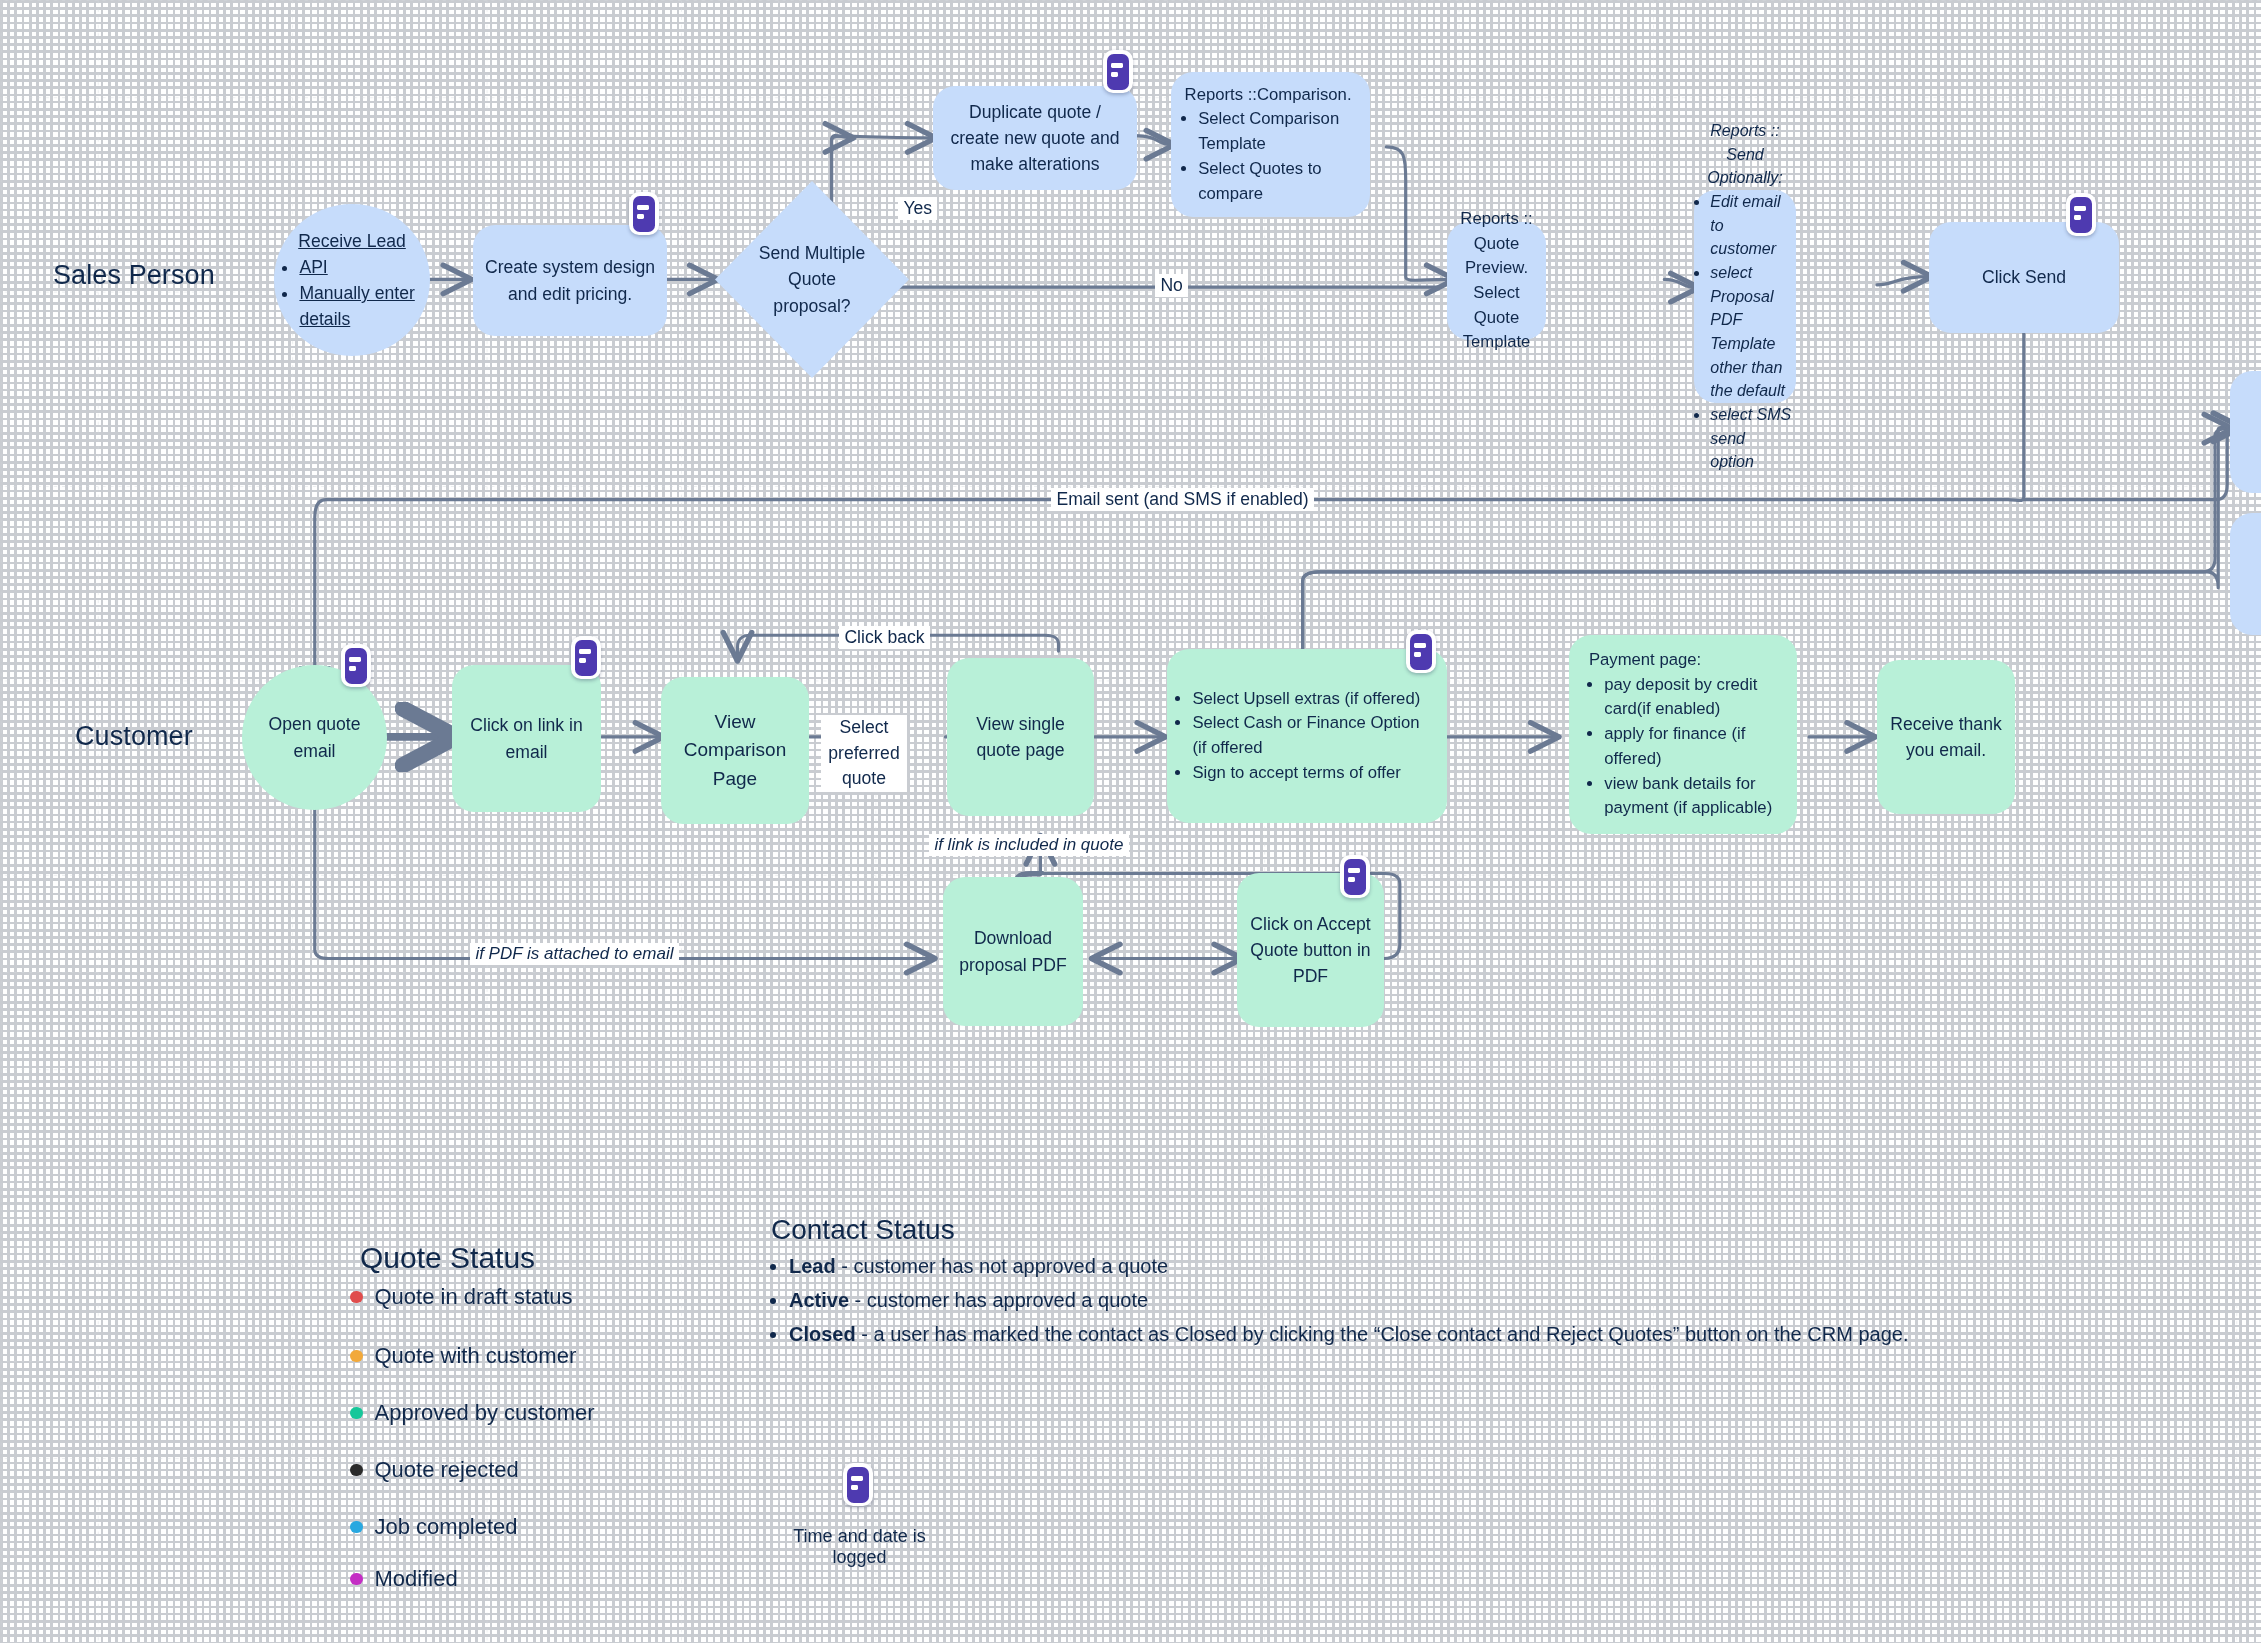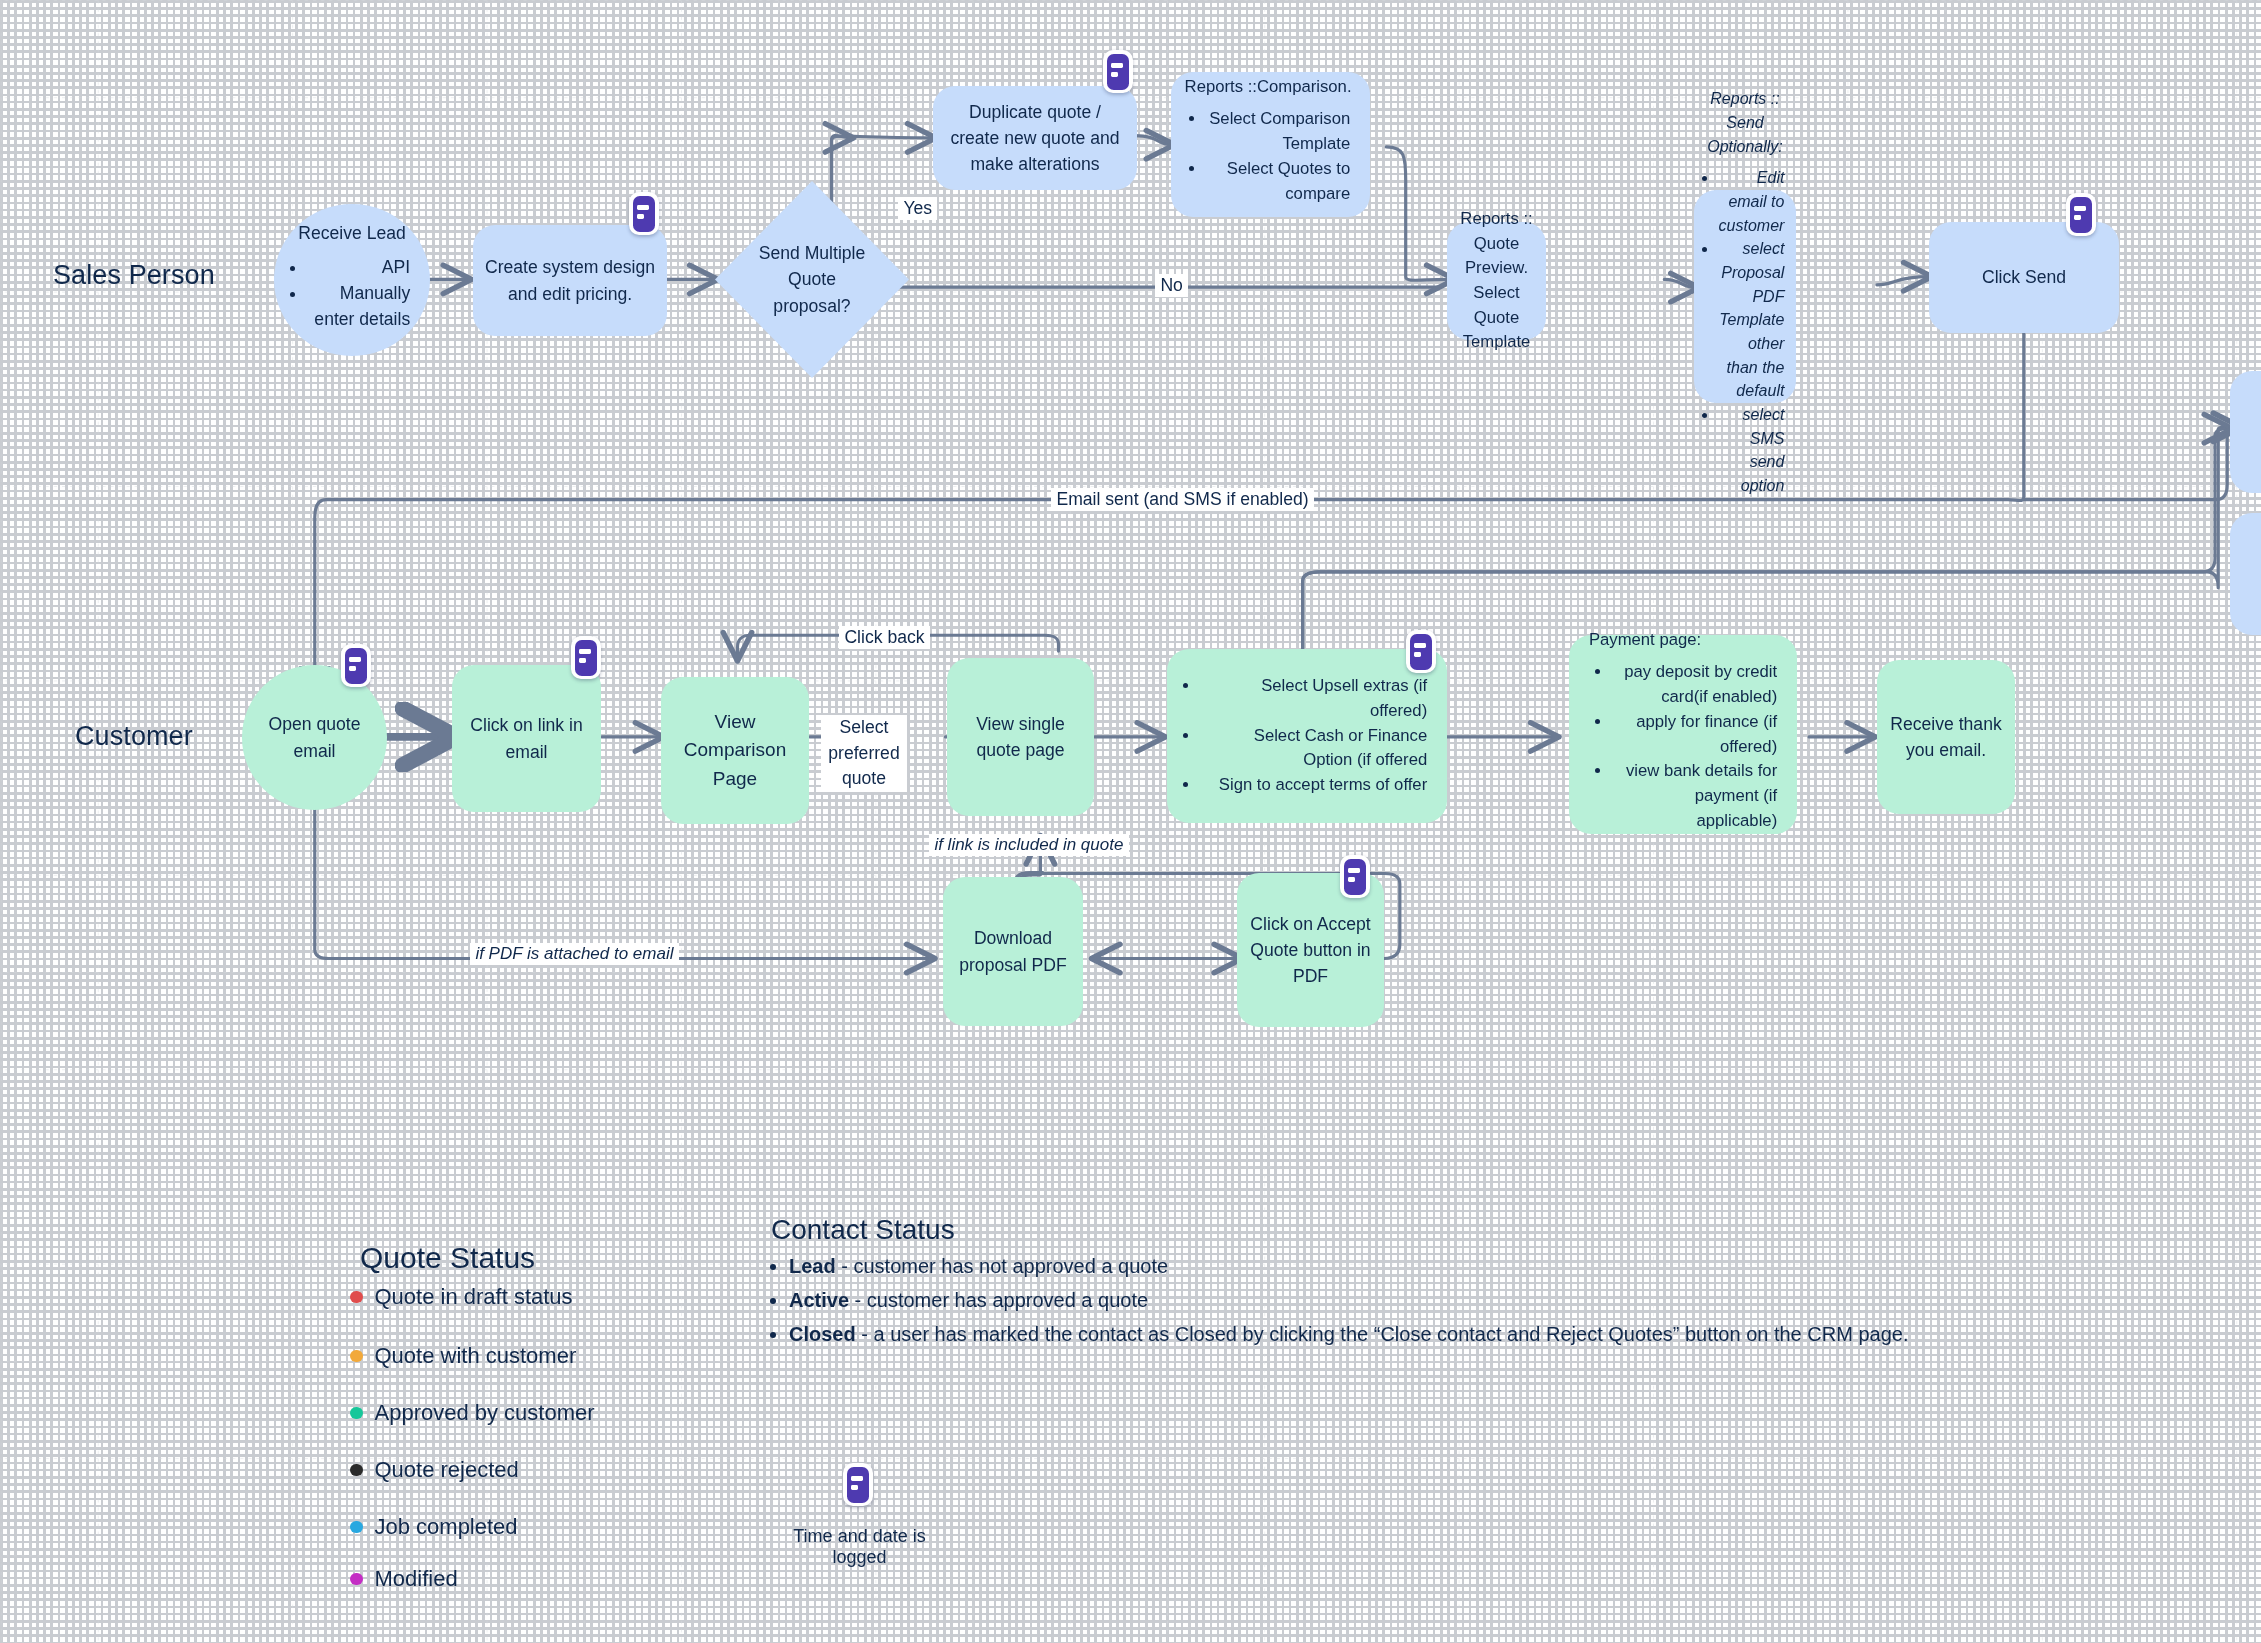--- a/index.html
+++ b/index.html
@@ -31,21 +31,21 @@
   .green{background:#b8f0d8;}
   .ellipse{border-radius:50%;}
   .diamond{background:transparent;}
   .diamond .dshape{
     position:absolute;left:0;top:0;width:100%;height:100%;
     background:#c6dcfb;
     clip-path:polygon(50% 0,100% 50%,50% 100%,0 50%);
   }
   .diamond .dtxt{position:relative;z-index:2;}
   .nodeinner{padding:4.5px 11.8px;width:100%;}
-  .nodeinner ul{margin:8px;padding:0 0 0 15.4px;text-align:right;list-style:disc;}
+  .nodeinner ul{margin:0;padding:0 0 0 15.4px;text-align:left;list-style:disc;}
   .nodeinner ul li{margin:0;padding:0;}
   .nodeinner .hdr{text-align:center;}
   .nodeinner .hdrL{text-align:left;padding-left:1.8px;}
   .ital{font-style:italic;}
   .lane-label{
     position:absolute;color:#10284b;font-size:27px;font-weight:400;letter-spacing:0.1px;
   }
   .edge-label{
     position:absolute;color:#10284b;background:#ffffff;
     padding:0.9px 5.4px;white-space:nowrap;
@@ -148,21 +148,21 @@
       <path d="M2420,2120 L2740,2120" marker-end="url(#ah)"></path>
 
       <path d="M3060,2120 C3085,2120 3095,2108 3095,2088 L3095,1955 C3095,1938 3082,1932 3062,1932 L2260,1932"></path>
 
     </g>
   </svg>
 
   <div class="lane-label" style="left:53px;top:260px;">Sales Person</div>
   <div class="lane-label" style="left:75px;top:721px;">Customer</div>
 
-  <div class="node ellipse blue" style="left:274px;top:204px;width:156px;height:152px;">
+  <div class="node ellipse blue" style="left:274px;top:204px;width:156px;height:152px;text-decoration:underline;">
     <div class="nodeinner">
       <div class="hdr" style="font-size:17.6px;">Receive Lead</div>
       <ul style="font-size:17.6px;padding-left:13.6px;">
         <li>API</li>
         <li>Manually enter details</li>
       </ul>
     </div>
   </div>
 
   <div class="node rect blue" style="left:473px;top:225px;width:194px;height:111px;font-size:17.6px;">

